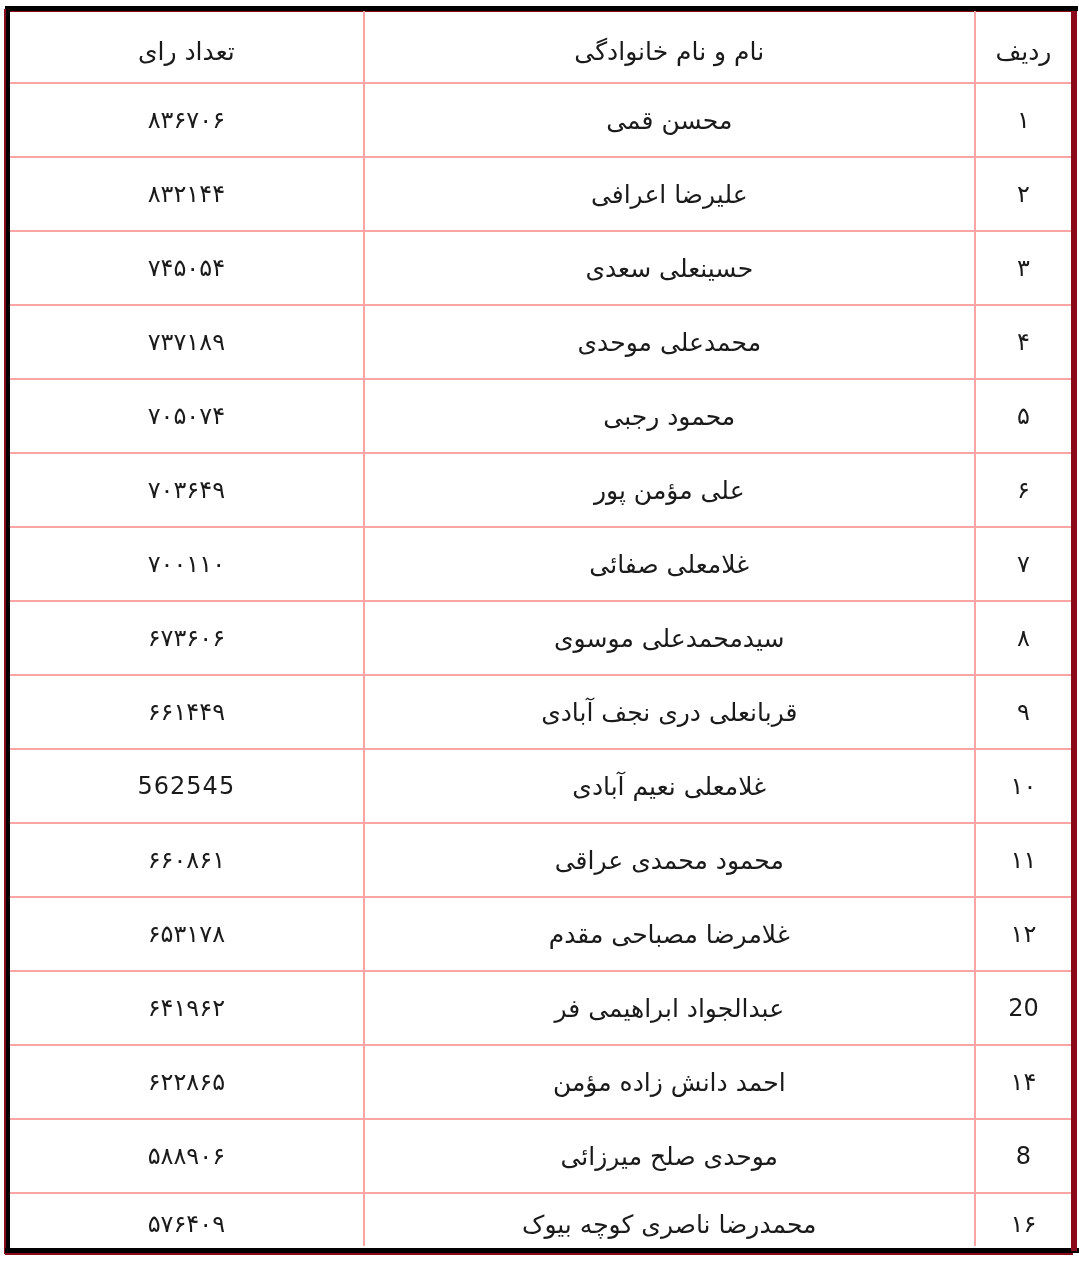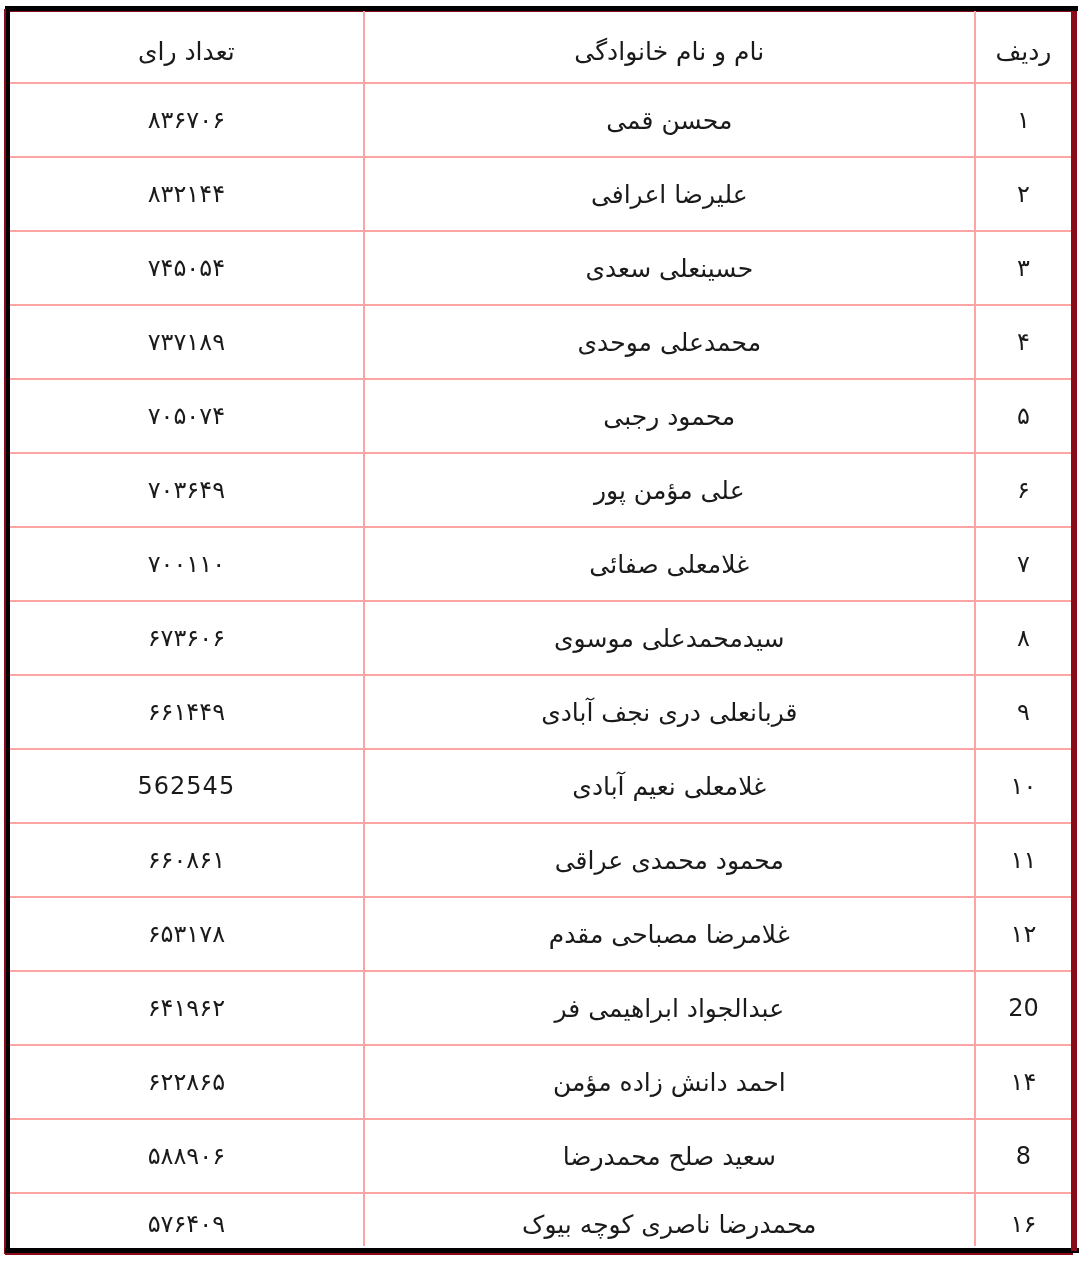--- a/index.html
+++ b/index.html
@@ -169,21 +169,21 @@
       <td class="name">عبدالجواد ابراهیمی فر</td>
       <td class="votes">۶۴۱۹۶۲</td>
     </tr>
     <tr class="data-row">
       <td class="rank">۱۴</td>
       <td class="name">احمد دانش زاده مؤمن</td>
       <td class="votes">۶۲۲۸۶۵</td>
     </tr>
     <tr class="data-row">
       <td class="rank">8</td>
-      <td class="name">سعید صلح محمدرضا</td>
+      <td class="name">موحدی صلح میرزائی</td>
       <td class="votes">۵۸۸۹۰۶</td>
     </tr>
     <tr class="data-row last">
       <td class="rank">۱۶</td>
       <td class="name">محمدرضا ناصری کوچه بیوک</td>
       <td class="votes">۵۷۶۴۰۹</td>
     </tr>
   </tbody>
     </table>
 </div>

